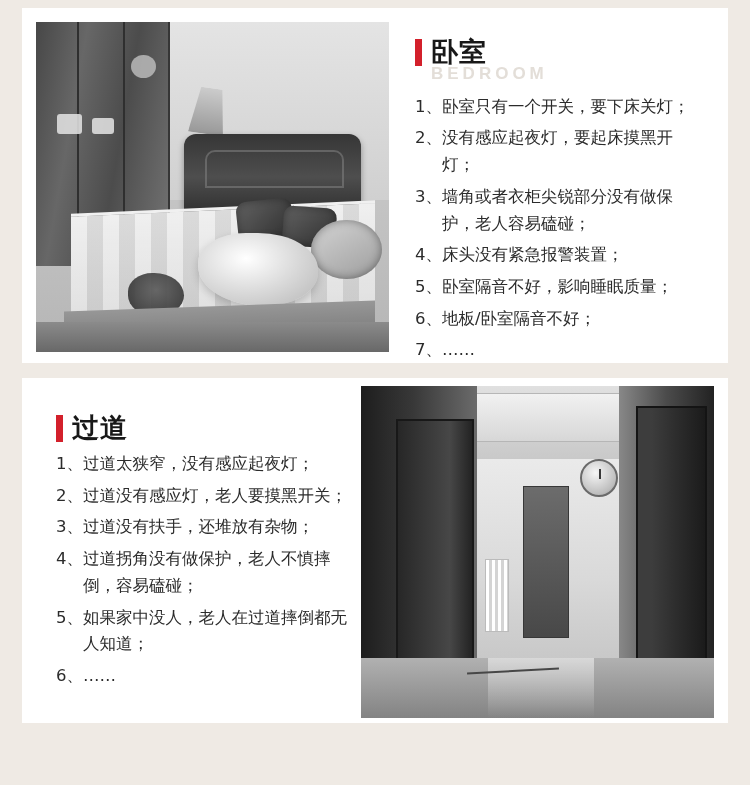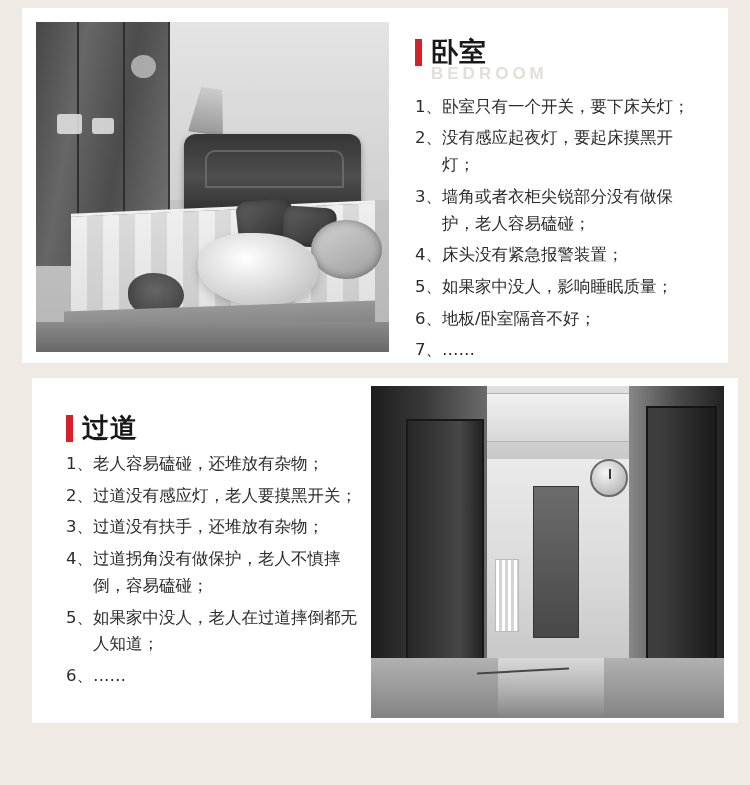--- a/index.html
+++ b/index.html
@@ -31,21 +31,21 @@
   }
 
   .card-bedroom {
     left: 22px;
     top: 8px;
     width: 706px;
     height: 355px;
   }
 
   .card-aisle {
-    left: 32px;
+    left: 22px;
     top: 378px;
     width: 706px;
     height: 345px;
   }
 
   .photo {
     position: relative;
     overflow: hidden;
     flex: none;
     filter: grayscale(100%);
@@ -406,21 +406,21 @@
         <li class="item">
           <span class="item-num">3、</span>
           <span class="item-text">墙角或者衣柜尖锐部分没有做保护，老人容易磕碰；</span>
         </li>
         <li class="item">
           <span class="item-num">4、</span>
           <span class="item-text">床头没有紧急报警装置；</span>
         </li>
         <li class="item">
           <span class="item-num">5、</span>
-          <span class="item-text">如果家中没人，影响睡眠质量；</span>
+          <span class="item-text">卧室隔音不好，影响睡眠质量；</span>
         </li>
         <li class="item">
           <span class="item-num">6、</span>
           <span class="item-text">地板/卧室隔音不好；</span>
         </li>
         <li class="item">
           <span class="item-num">7、</span>
           <span class="item-text">……</span>
         </li>
       </ul>
@@ -431,21 +431,21 @@
 
     <div class="text-pane text-pane-aisle">
       <div class="heading-row">
         <div class="heading-bar"></div>
         <div class="heading-cn">过道</div>
       </div>
 
       <ul class="items">
         <li class="item">
           <span class="item-num">1、</span>
-          <span class="item-text">老人容易磕碰，还堆放有杂物；</span>
+          <span class="item-text">过道太狭窄，没有感应起夜灯；</span>
         </li>
         <li class="item">
           <span class="item-num">2、</span>
           <span class="item-text">过道没有感应灯，老人要摸黑开关；</span>
         </li>
         <li class="item">
           <span class="item-num">3、</span>
           <span class="item-text">过道没有扶手，还堆放有杂物；</span>
         </li>
         <li class="item">

